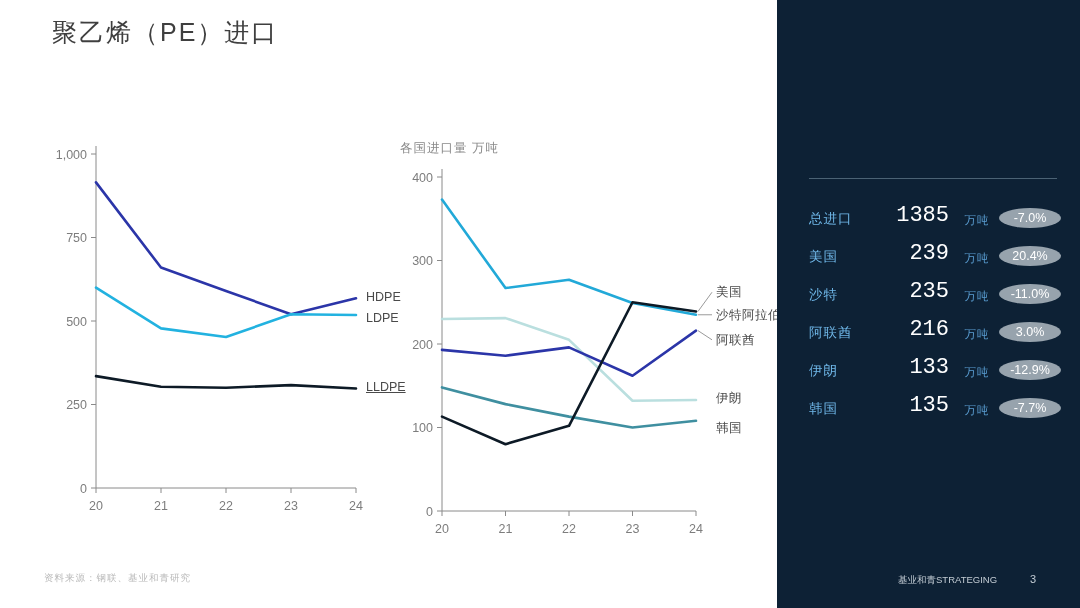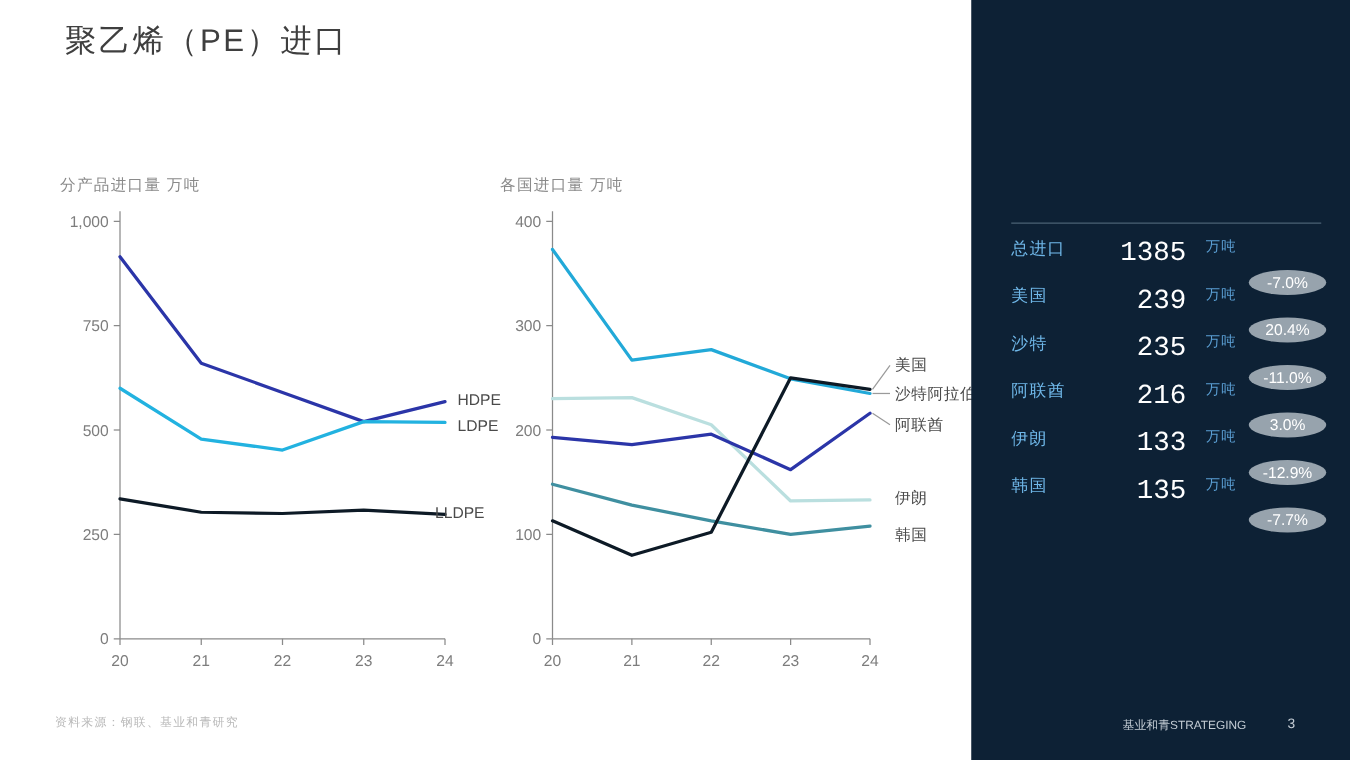--- a/index.html
+++ b/index.html
@@ -92,21 +92,21 @@
     background: #4b6274;
   }
   #panel-table {
     position: absolute;
     left: 32px;
     top: 190px;
     width: 252px;
   }
   .panel-row {
     display: flex;
-    align-items: flex-start;
+    align-items: flex-end;
     height: 38px;
   }
   .cell-label {
     width: 62px;
     color: #6fb7e8;
     font-size: 13.5px;
     letter-spacing: 1px;
     white-space: nowrap;
   }
   .cell-value {
@@ -171,21 +171,20 @@
   }
 </style>
 </head>
 <body>
 
 <div id="slide">
 
   <div id="slide-title">聚乙烯（PE）进口</div>
 
   <div class="chart-block" id="chart-left">
-    <div class="chart-subtitle">分产品进口量 万吨</div>
     <div class="chart-canvas">
       <svg id="svg-left" width="340" height="390">
           <line x1="52" y1="6" x2="52" y2="348" stroke="#8a8a8a" stroke-width="1"></line>
           <line x1="52" y1="348" x2="312" y2="348" stroke="#8a8a8a" stroke-width="1"></line>
           <line x1="47" y1="348" x2="52" y2="348" stroke="#8a8a8a" stroke-width="1"></line>
           <text x="43" y="352.5" text-anchor="end" class="axis-tick">0</text>
           <line x1="47" y1="264.5" x2="52" y2="264.5" stroke="#8a8a8a" stroke-width="1"></line>
           <text x="43" y="269" text-anchor="end" class="axis-tick">250</text>
           <line x1="47" y1="181" x2="52" y2="181" stroke="#8a8a8a" stroke-width="1"></line>
           <text x="43" y="185.5" text-anchor="end" class="axis-tick">500</text>
@@ -202,21 +201,21 @@
           <line x1="247" y1="348" x2="247" y2="353" stroke="#8a8a8a" stroke-width="1"></line>
           <text x="247" y="370" text-anchor="middle" class="axis-tick">23</text>
           <line x1="312" y1="348" x2="312" y2="353" stroke="#8a8a8a" stroke-width="1"></line>
           <text x="312" y="370" text-anchor="middle" class="axis-tick">24</text>
           <path d="M52.00 42.39 L117.00 127.56 L182.00 150.94 L247.00 174.32 L312.00 158.29" fill="none" stroke="#2b35a8" stroke-width="2.6" stroke-linejoin="round" stroke-linecap="round"></path>
           <path d="M52.00 147.60 L117.00 188.35 L182.00 197.03 L247.00 174.32 L312.00 174.99" fill="none" stroke="#22b2e0" stroke-width="2.6" stroke-linejoin="round" stroke-linecap="round"></path>
           <path d="M52.00 236.11 L117.00 246.80 L182.00 247.80 L247.00 245.13 L312.00 248.47" fill="none" stroke="#0d1a26" stroke-width="2.6" stroke-linejoin="round" stroke-linecap="round"></path>
         </svg>
       <div class="series-label" id="lbl-hdpe" style="left: 322px; top: 150.288px;">HDPE</div>
       <div class="series-label" id="lbl-ldpe" style="left: 322px; top: 170.988px; text-align: right;">LDPE</div>
-      <div class="series-label" id="lbl-lldpe" style="left: 304px; top: 240.468px;">LLDPE</div>
+      <div class="series-label" id="lbl-lldpe" style="left: 322px; top: 240.468px; text-decoration: underline;">LLDPE</div>
     </div>
   </div>
 
   <div class="chart-block" id="chart-right">
     <div class="chart-subtitle">各国进口量 万吨</div>
     <div class="chart-canvas">
       <svg id="svg-right" width="360" height="390">
           <line x1="46" y1="6" x2="46" y2="348" stroke="#8a8a8a" stroke-width="1"></line>
           <line x1="46" y1="348" x2="300" y2="348" stroke="#8a8a8a" stroke-width="1"></line>
           <line x1="41" y1="348" x2="46" y2="348" stroke="#8a8a8a" stroke-width="1"></line>

